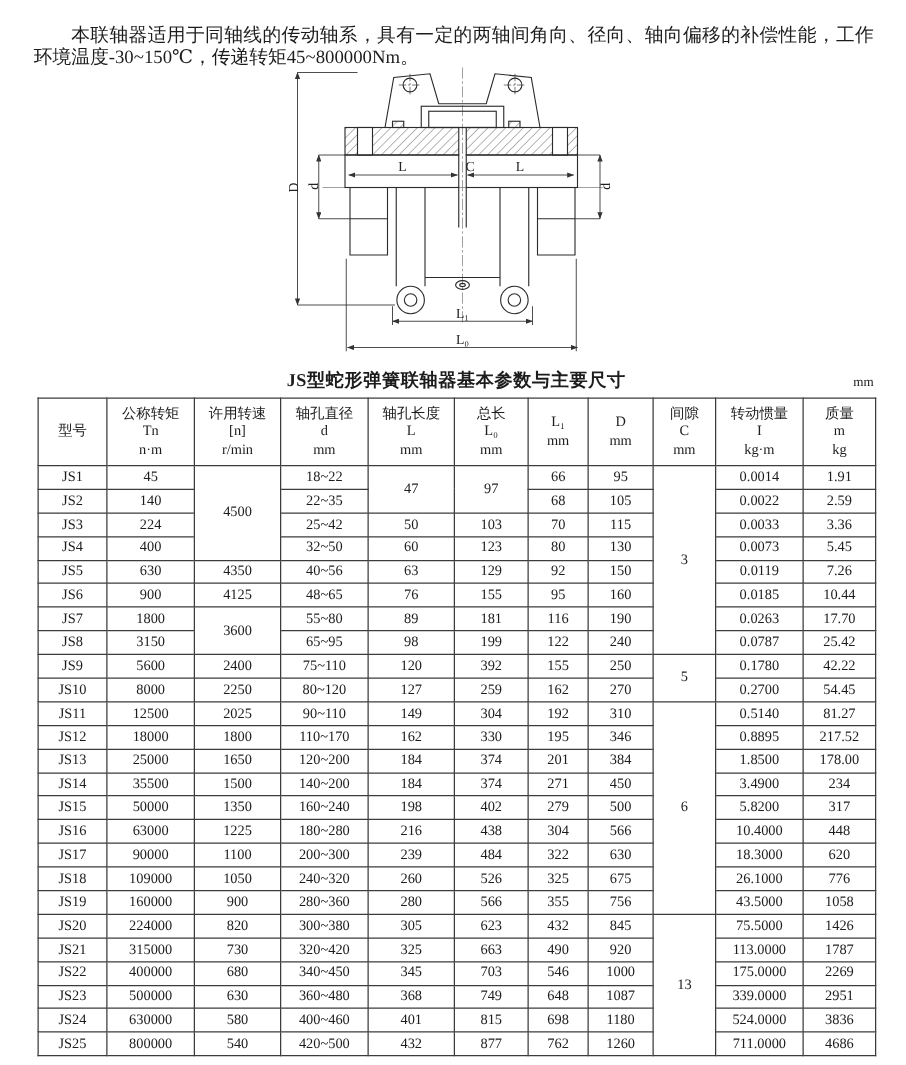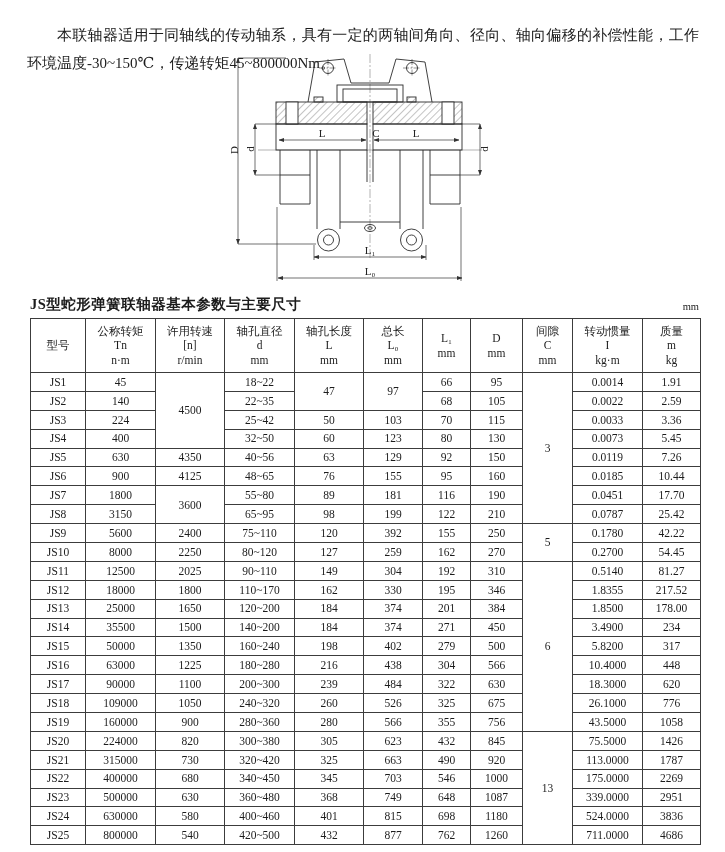--- a/index.html
+++ b/index.html
@@ -3,25 +3,25 @@
 <meta charset="utf-8">
 <style>
   html,body{margin:0;padding:0;}
   body{
     width:725px;height:852px;position:relative;background:#ffffff;
     font-family:"Liberation Serif","DejaVu Serif",serif;color:#1c1c1c;
     overflow:hidden;
   }
   .intro{
     position:absolute;left:27px;top:6px;width:672px;
-    font-size:15px;line-height:28px;text-indent:2em;text-align:justify;
+    font-size:15px;line-height:17px;text-indent:2em;text-align:justify;
   }
   .drawing{position:absolute;left:228px;top:52px;width:264px;height:238px;}
   .tbl-title{
-    position:absolute;left:30px;top:295px;width:670px;text-align:left;
+    position:absolute;left:30px;top:295px;width:670px;text-align:center;
     font-size:14.5px;font-weight:bold;letter-spacing:.5px;
   }
   .unit-note{
     position:absolute;right:26px;top:301px;font-size:10.5px;
   }
   .tbl-wrap{position:absolute;left:30px;top:318px;}
   table.params{
     border-collapse:collapse;table-layout:fixed;width:670px;height:527px;
     font-size:11.5px;
   }
@@ -278,31 +278,31 @@
         </tr>
         <tr>
           <td>JS7</td>
           <td>1800</td>
           <td rowspan="2">3600</td>
           <td>55~80</td>
           <td>89</td>
           <td>181</td>
           <td>116</td>
           <td>190</td>
-          <td>0.0451</td>
+          <td>0.0263</td>
           <td>17.70</td>
         </tr>
         <tr>
           <td>JS8</td>
           <td>3150</td>
           <td>65~95</td>
           <td>98</td>
           <td>199</td>
           <td>122</td>
-          <td>210</td>
+          <td>240</td>
           <td>0.0787</td>
           <td>25.42</td>
         </tr>
         <tr>
           <td>JS9</td>
           <td>5600</td>
           <td>2400</td>
           <td>75~110</td>
           <td>120</td>
           <td>392</td>
@@ -339,21 +339,21 @@
         </tr>
         <tr>
           <td>JS12</td>
           <td>18000</td>
           <td>1800</td>
           <td>110~170</td>
           <td>162</td>
           <td>330</td>
           <td>195</td>
           <td>346</td>
-          <td>1.8355</td>
+          <td>0.8895</td>
           <td>217.52</td>
         </tr>
         <tr>
           <td>JS13</td>
           <td>25000</td>
           <td>1650</td>
           <td>120~200</td>
           <td>184</td>
           <td>374</td>
           <td>201</td>

